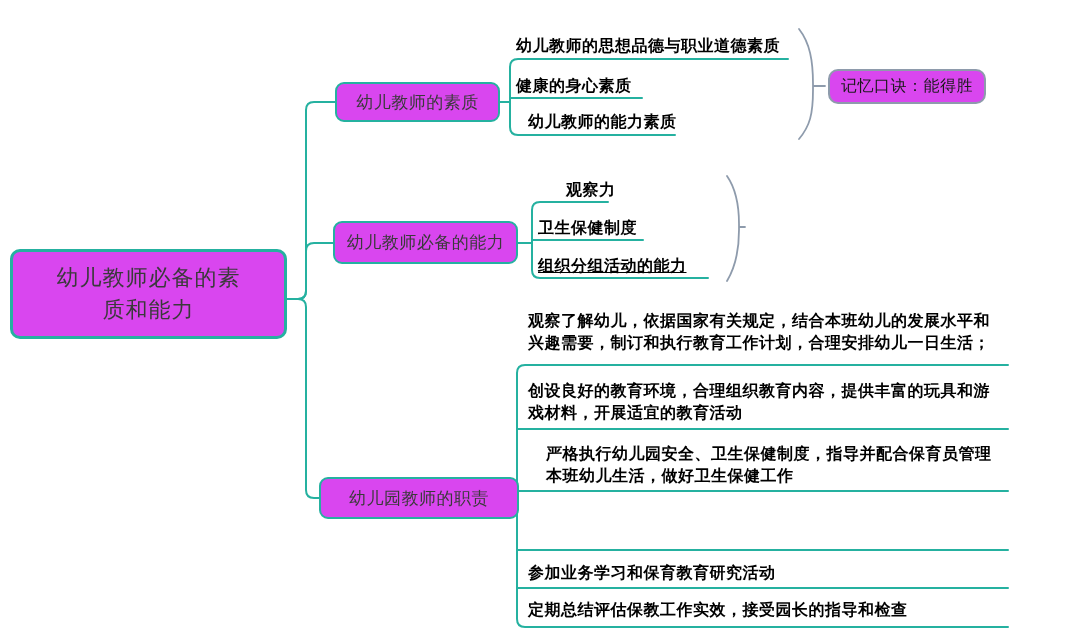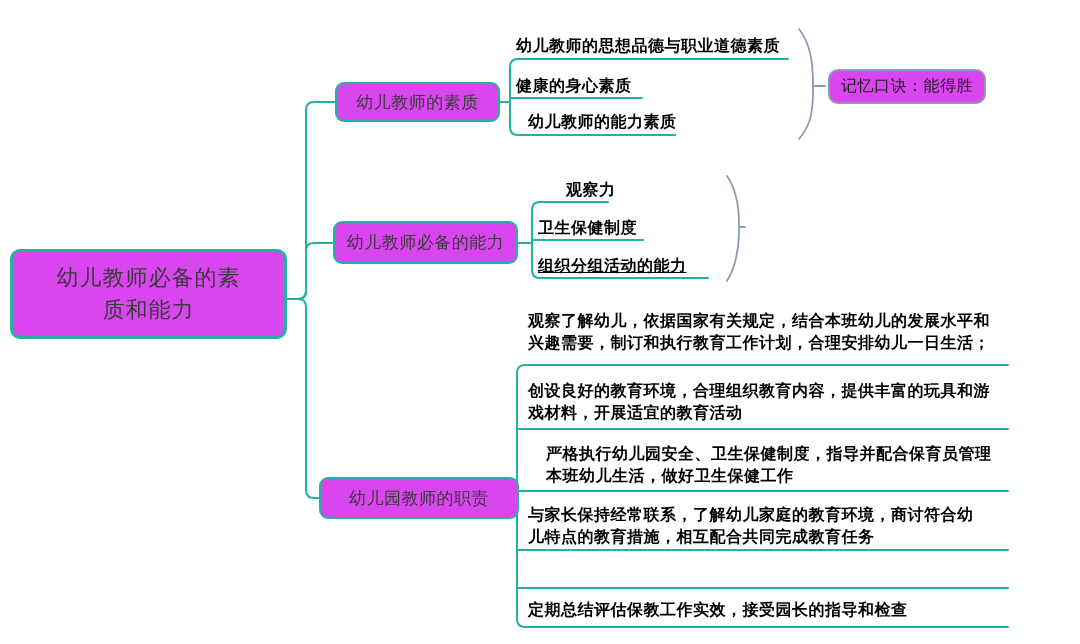--- a/index.html
+++ b/index.html
@@ -63,19 +63,18 @@
   <div class="leaf" style="left:566px;top:179px;">观察力</div>
   <div class="leaf" style="left:538px;top:217px;">卫生保健制度</div>
   <div class="leaf" style="left:538px;top:255px;text-decoration:underline;">组织分组活动的能力</div>
 
   <div class="leaf" style="left:528px;top:310px;width:482px;">观察了解幼儿，依据国家有关规定，结合本班幼儿的发展水平和
 兴趣需要，制订和执行教育工作计划，合理安排幼儿一日生活；</div>
   <div class="leaf" style="left:528px;top:380px;width:482px;">创设良好的教育环境，合理组织教育内容，提供丰富的玩具和游
 戏材料，开展适宜的教育活动</div>
   <div class="leaf" style="left:528px;top:443px;width:482px;margin-left:18px;">严格执行幼儿园安全、卫生保健制度，指导并配合保育员管理
 本班幼儿生活，做好卫生保健工作</div>
-  <div class="leaf" style="left:528px;top:504px;width:482px;">与家长保持经常联系，了解幼儿家庭的教育环境，商讨符合幼
-儿特点的教育措施，相互配合共同完成教育任务</div>
+  <div class="leaf" style="left:528px;top:562px;width:482px;">参加业务学习和保育教育研究活动</div>
   <div class="leaf" style="left:528px;top:600px;width:482px;font-family:Liberation Mono, monospace;">定期总结评估保教工作实效，接受园长的指导和检查</div>
 
   <div class="node mnemonic" style="left:828px;top:69px;width:158px;height:35px;">记忆口诀：能得胜</div>
 
 </div>
 
 </body></html>

